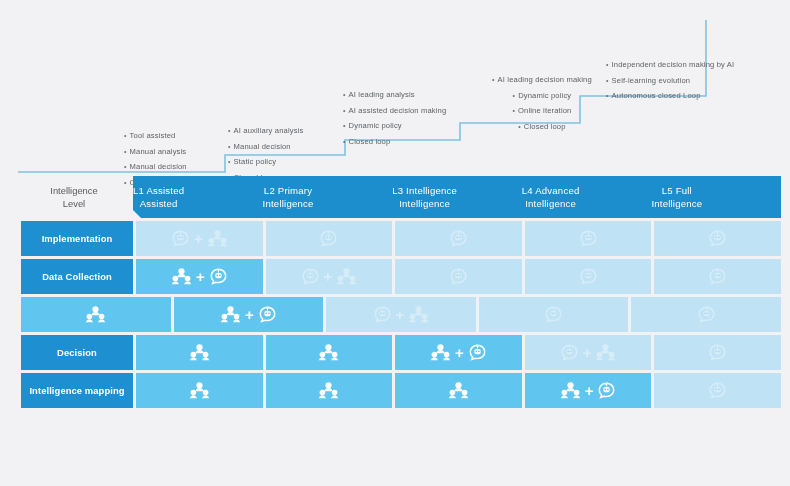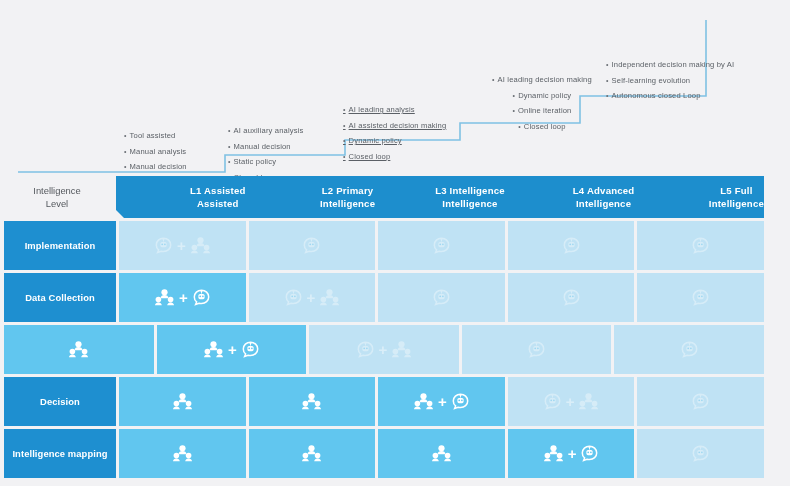--- a/index.html
+++ b/index.html
@@ -23,41 +23,41 @@
     line-height:15.5px;
     letter-spacing:.15px;
     white-space:nowrap;
     margin-top:36px;
   }
   .ann .li{display:block;}
   .ann .li::before{content:"\2022";margin-right:3px;font-size:7px;color:#6b7076;}
   
   .stair{position:absolute;left:0;top:0;width:790px;height:180px;}
   
-  .matrix{position:absolute;left:4px;top:176px;width:760px;}
+  .matrix{position:absolute;left:21px;top:176px;width:760px;}
   .hdr-row{display:flex;height:42px;}
   .hdr-corner{
     width:112px;flex:0 0 112px;
     display:flex;align-items:center;justify-content:center;
     color:#55595e;font-size:9.4px;line-height:13px;text-align:center;
     padding-right:6px;box-sizing:border-box;
   }
   .hdr-bar{
     flex:1;display:flex;background:#1d8ecd;
     position:relative;
     clip-path:polygon(0 0,100% 0,100% 100%,8px 100%,0 calc(100% - 8px));
   }
   .hdr-cell{
-    flex:1;display:flex;align-items:center;justify-content:flex-end;
-    color:#ffffff;font-size:9.6px;line-height:13.5px;font-weight:bold;
+    flex:1;display:flex;align-items:center;justify-content:flex-start;
+    color:#ffffff;font-size:9.6px;line-height:13.5px;font-weight:normal;
     text-align:center;letter-spacing:.2px;
   }
   .hdr-cell .l2{display:block;}
 
-  .grid-row{display:flex;height:49px;margin-top:3px;}
+  .grid-row{display:flex;height:35px;margin-top:3px;}
   .row-label{
     width:112px;flex:0 0 112px;
     background:#1e8fd0;
     color:#ffffff;font-size:9.4px;line-height:13px;font-weight:bold;
     display:flex;align-items:center;justify-content:center;text-align:center;
     letter-spacing:.1px;
     margin-right:3px;
   }
   .cells{flex:1;display:flex;gap:3px;}
   .cell{
@@ -93,21 +93,21 @@
       <span class="li">Open loop</span>
     </div>
 
     <div class="ann" style="left:228px;top:87px;">
       <span class="li">AI auxiliary analysis</span>
       <span class="li">Manual decision</span>
       <span class="li">Static policy</span>
       <span class="li">Closed loop</span>
     </div>
 
-    <div class="ann" style="left:343px;top:66px;text-decoration:underline;">
+    <div class="ann" style="left:343px;top:51px;">
       <span class="li">AI leading analysis</span>
       <span class="li">AI assisted decision making</span>
       <span class="li">Dynamic policy</span>
       <span class="li">Closed loop</span>
     </div>
 
     <div class="ann" style="left:492px;top:36px;text-align:center;">
       <span class="li">AI leading decision making</span>
       <span class="li">Dynamic policy</span>
       <span class="li">Online iteration</span>

